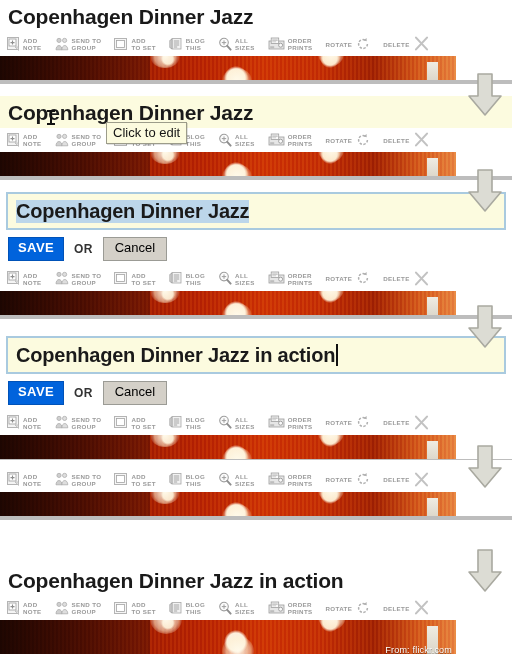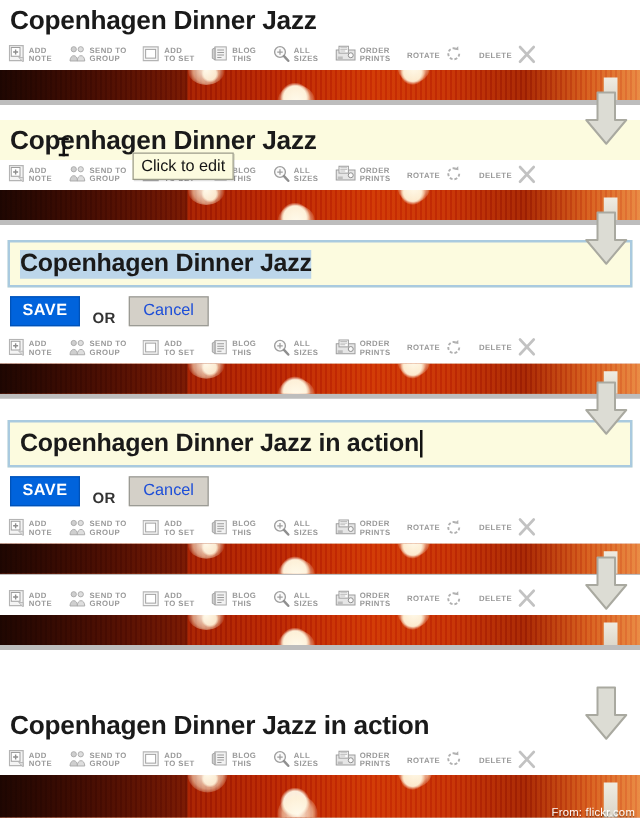--- a/index.html
+++ b/index.html
@@ -48,21 +48,21 @@
     white-space:nowrap;
   }
   .tool .glyph{margin-right:3px;display:block;flex:0 0 auto;}
   .tool .glyph-after{margin-left:4px;display:block;flex:0 0 auto;}
   .tool .lbl{display:flex;flex-direction:column;}
   .tool .lbl span{display:block;}
   .tool.inline .lbl{flex-direction:row;}
 
   
   .photo{
-    position:relative;height:24px;width:512px;overflow:hidden;
+    position:relative;height:24px;width:456px;overflow:hidden;
     background:
       radial-gradient(circle at 168px 3px, rgba(255,240,215,.85) 0 5px, rgba(255,240,215,0) 7px),
       radial-gradient(circle at 236px 22px, rgba(255,248,232,.95) 0 9px, rgba(255,248,232,0) 12px),
       radial-gradient(circle at 330px 2px, rgba(255,244,222,.9) 0 7px, rgba(255,244,222,0) 10px),
       repeating-linear-gradient(90deg,#a8310a 0 2px,#d1561d 2px 4px),
       linear-gradient(90deg,#3c1206 0%,#5a1d08 8%,#73260b 18%,#8d330f 30%,#a63c12 44%,#c04f18 58%,#b5491a 70%,#8c3a14 82%,#c9794b 92%,#e0a077 100%);
     background-blend-mode:screen,screen,screen,soft-light,normal;
   }
   .photo .hl{
     position:absolute;border-radius:50%;
@@ -119,37 +119,37 @@
     padding:0 8px;
     font-size:20px;font-weight:bold;color:#1a1a1a;
     letter-spacing:-0.2px;
     white-space:nowrap;
     position:relative;
   }
   .editfield .sel{background:#bcd6ea;}
   .caret{display:inline-block;width:2px;height:22px;background:#111;vertical-align:-4px;margin-left:1px;}
 
   .btnrow{
-    display:flex;align-items:flex-end;
+    display:flex;align-items:center;
     padding:7px 0 6px 8px;
     background:#ffffff;
   }
   .btn-save{
     background:#0063dc;color:#ffffff;
     font-size:13px;font-weight:bold;letter-spacing:0.4px;
     padding:3px 9px 4px 9px;
     border:1px solid #0052b8;
     line-height:1.15;
   }
   .or{
     color:#333;font-size:12px;font-weight:bold;
     margin:0 10px;letter-spacing:0.3px;
   }
   .btn-cancel{
-    background:#d4d0c8;color:#1d4ed8;
+    background:#d4d0c8;color:#000000;
     font-size:13px;
     padding:3px 11px 4px 11px;
     border:1px solid #9b9b95;
     line-height:1.15;
   }
 
   
   .arrow{position:absolute;width:46px;height:46px;pointer-events:none;}
 </style>
 </head>

